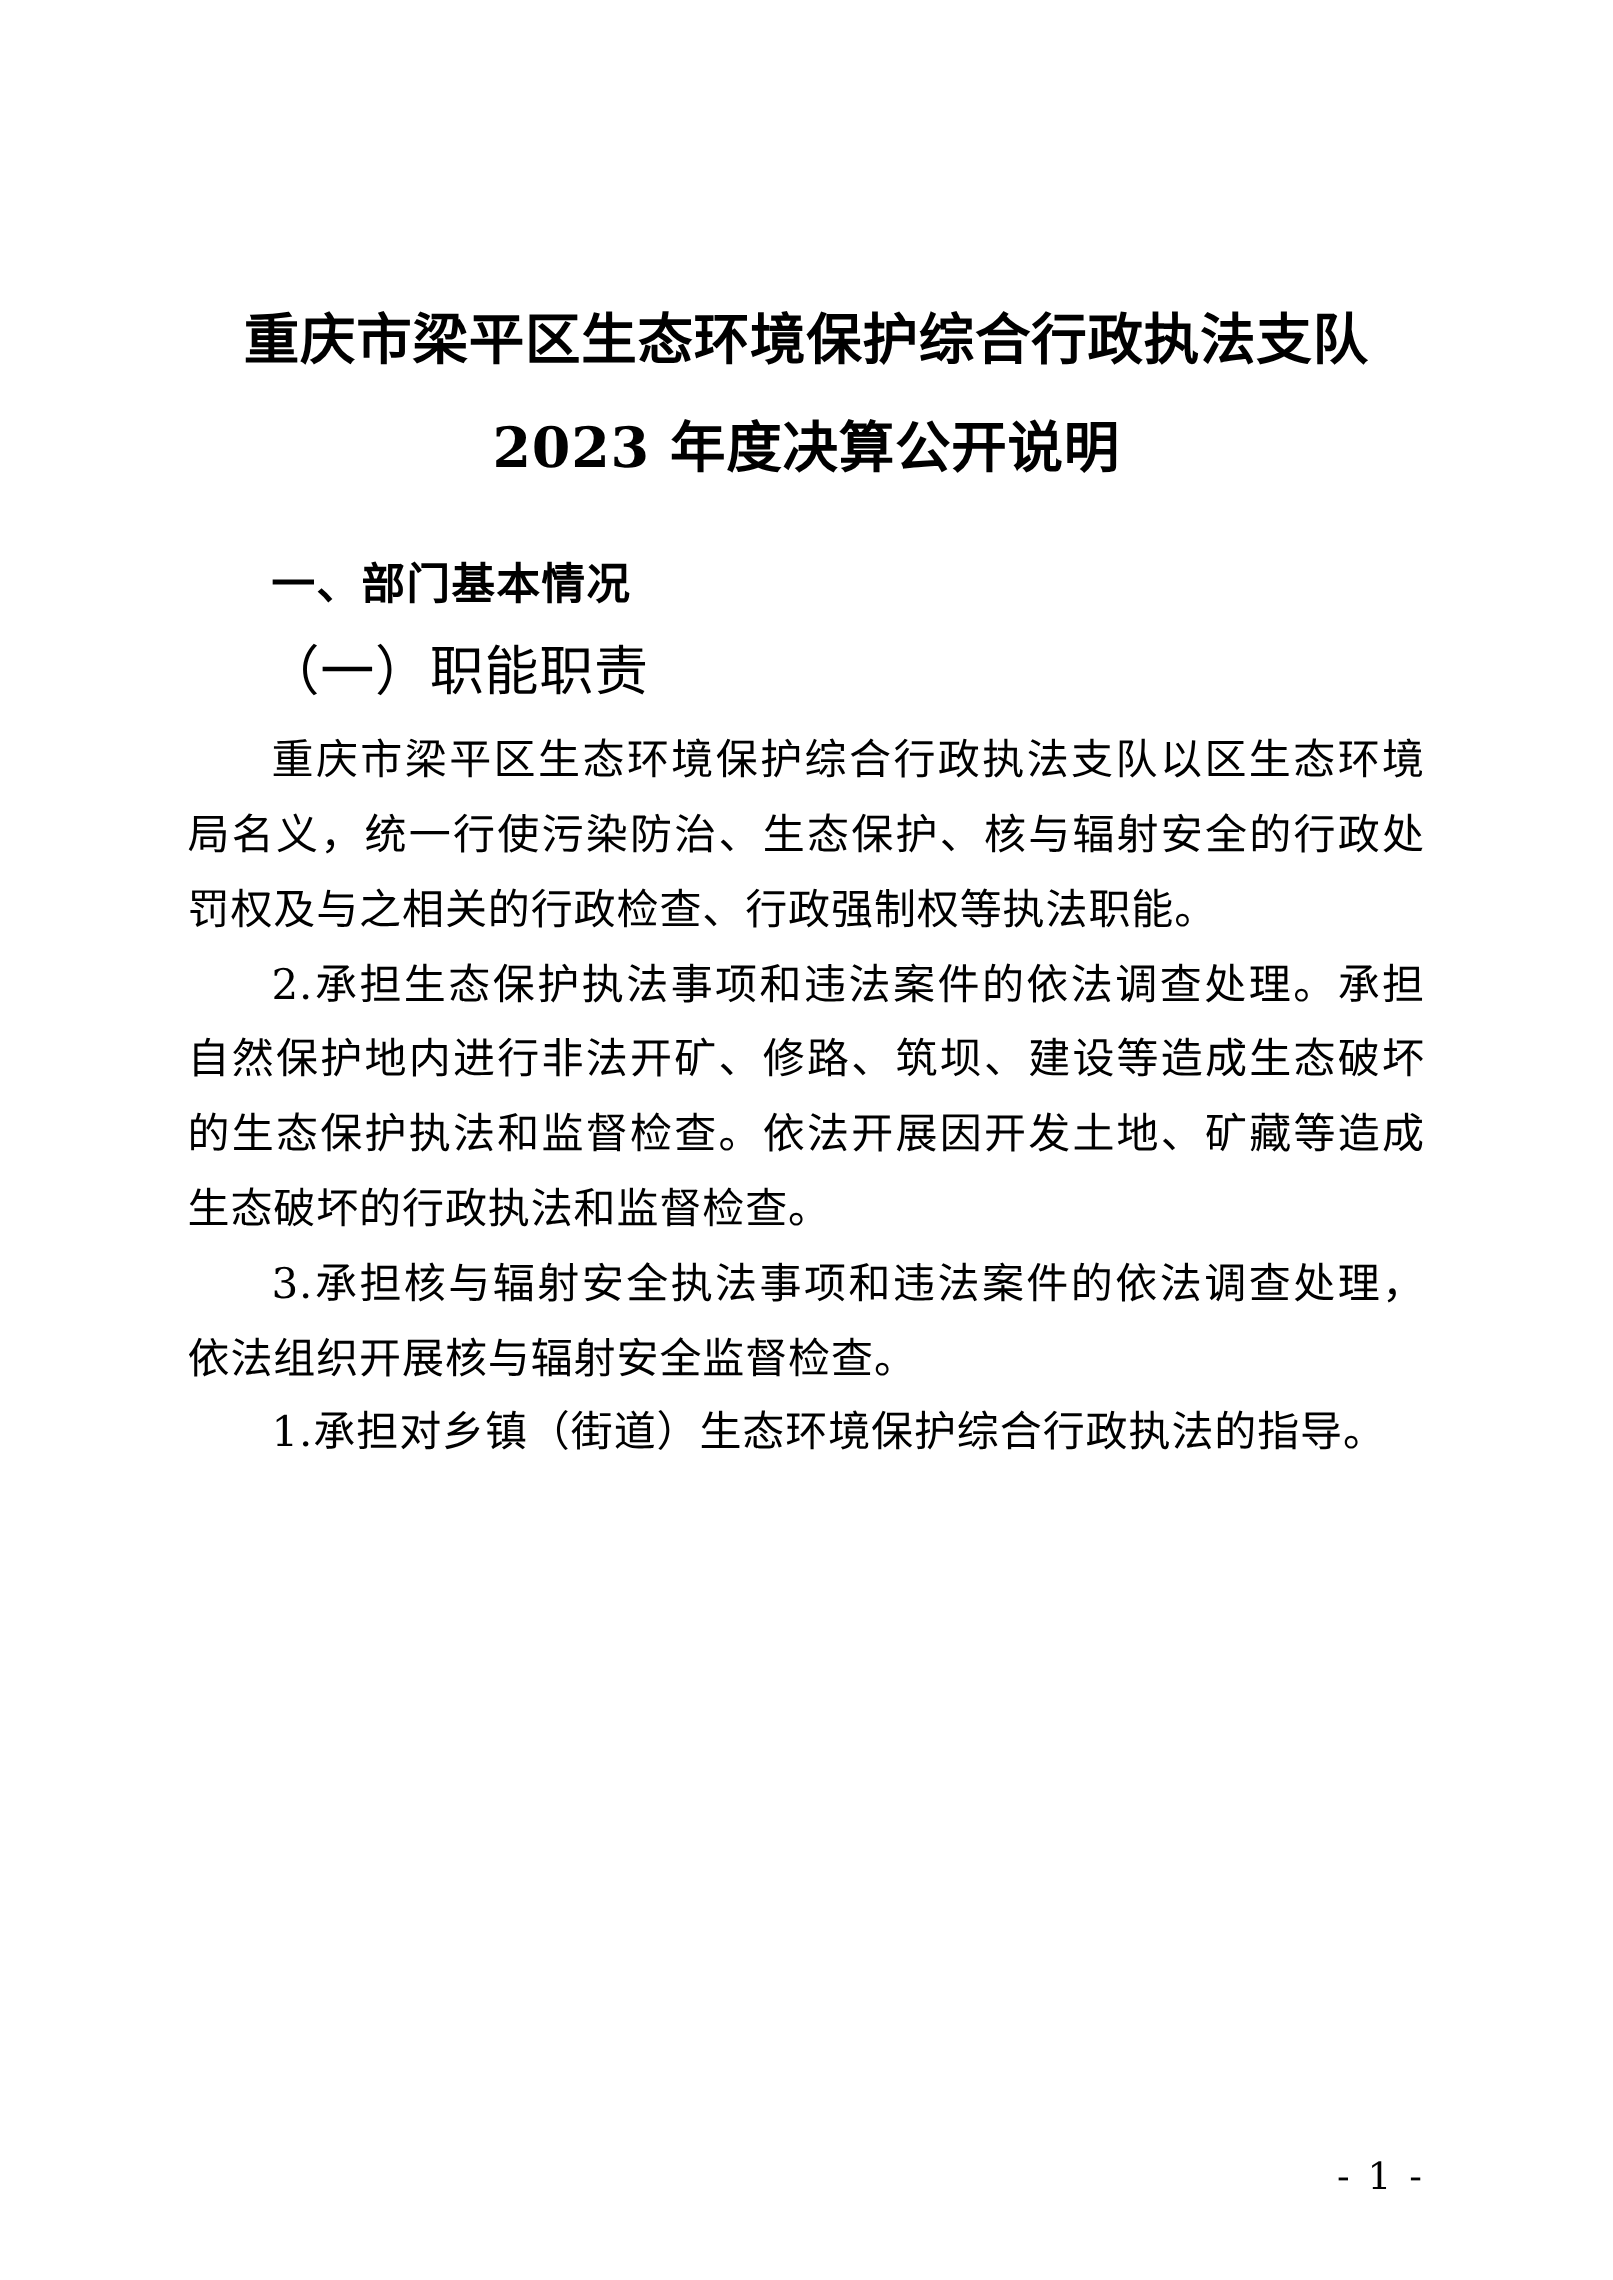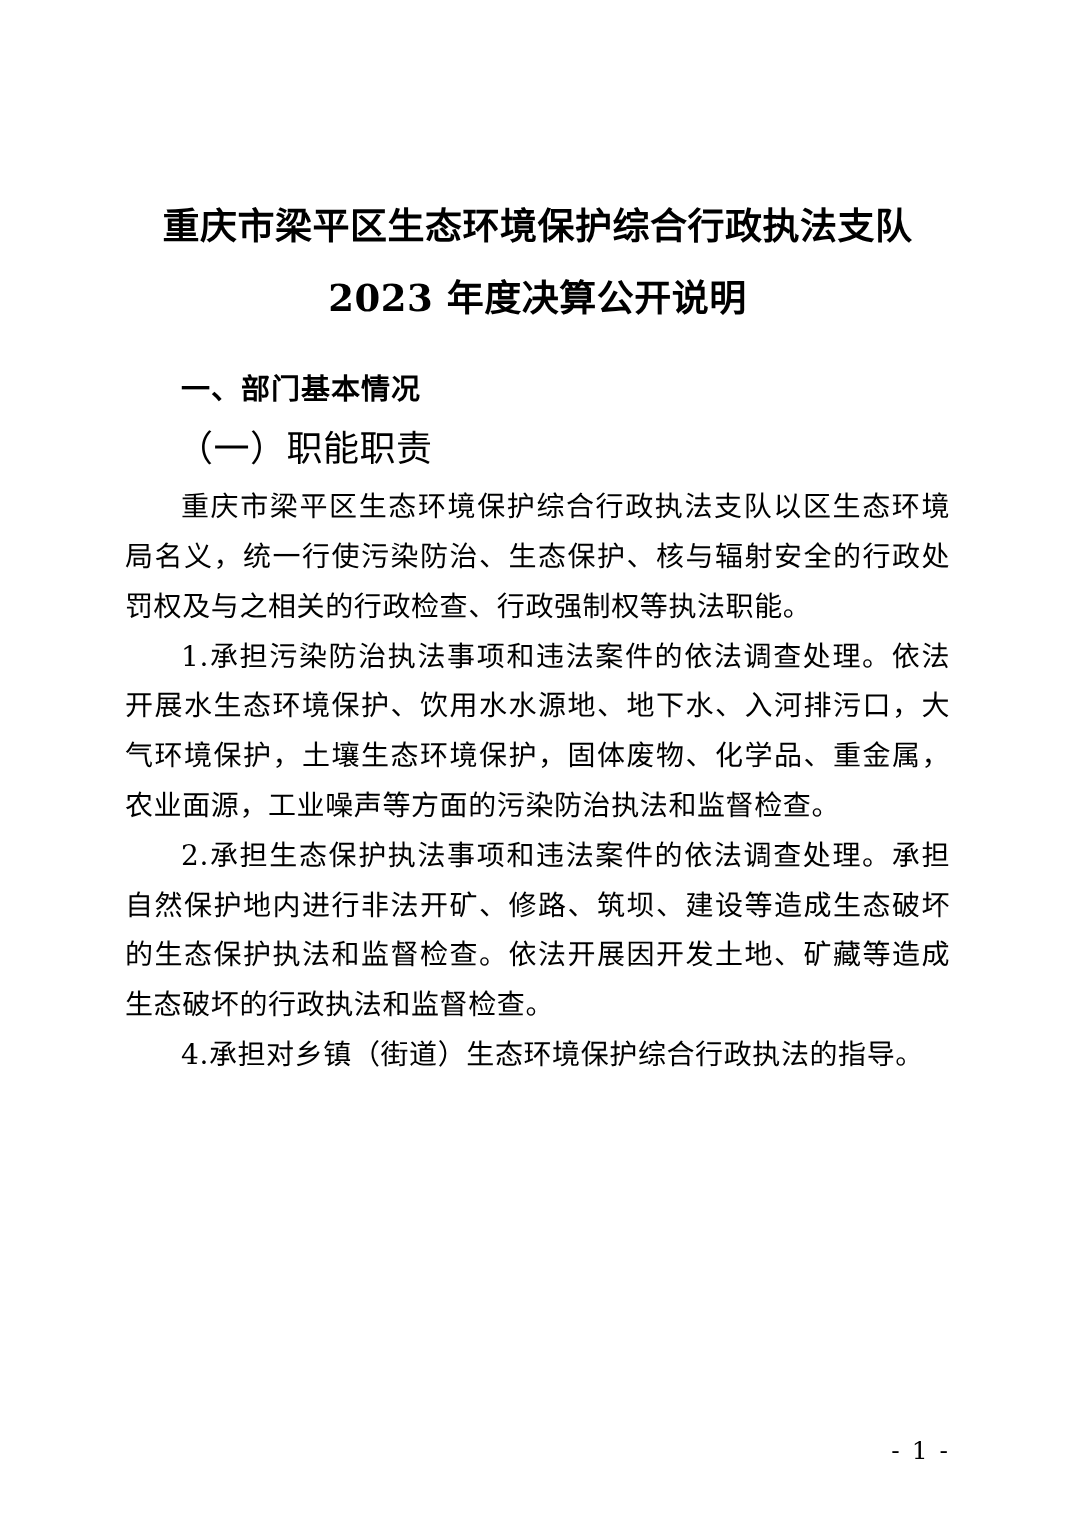--- a/index.html
+++ b/index.html
@@ -71,22 +71,22 @@
 <div class="page">
 
   <h1 class="doc-title">重庆市梁平区生态环境保护综合行政执法支队 2023 年度决算公开说明</h1>
 
   <div class="heading-1">一、部门基本情况</div>
 
   <div class="heading-2">（一）职能职责</div>
 
   <p class="body-text">重庆市梁平区生态环境保护综合行政执法支队以区生态环境局名义，统一行使污染防治、生态保护、核与辐射安全的行政处罚权及与之相关的行政检查、行政强制权等执法职能。</p>
 
-  <p class="body-text">1.承担污染防治执法事项和违法案件的依法调查处理。依法开展水生态环境保护、饮用水水源地、地下水、入河排污口，大气环境保护，土壤生态环境保护，固体废物、化学品、重金属，农业面源，工业噪声等方面的污染防治执法和监督检查。</p>
 
   <p class="body-text">2.承担生态保护执法事项和违法案件的依法调查处理。承担自然保护地内进行非法开矿、修路、筑坝、建设等造成生态破坏的生态保护执法和监督检查。依法开展因开发土地、矿藏等造成生态破坏的行政执法和监督检查。</p>
 
+  <p class="body-text">3.承担核与辐射安全执法事项和违法案件的依法调查处理，依法组织开展核与辐射安全监督检查。</p>
 
-  <p class="body-text">4.承担对乡镇（街道）生态环境保护综合行政执法的指导。</p>
+  <p class="body-text">1.承担对乡镇（街道）生态环境保护综合行政执法的指导。</p>
 
   <div class="page-number">- 1 -</div>
 
 </div>
 
 </body></html>

